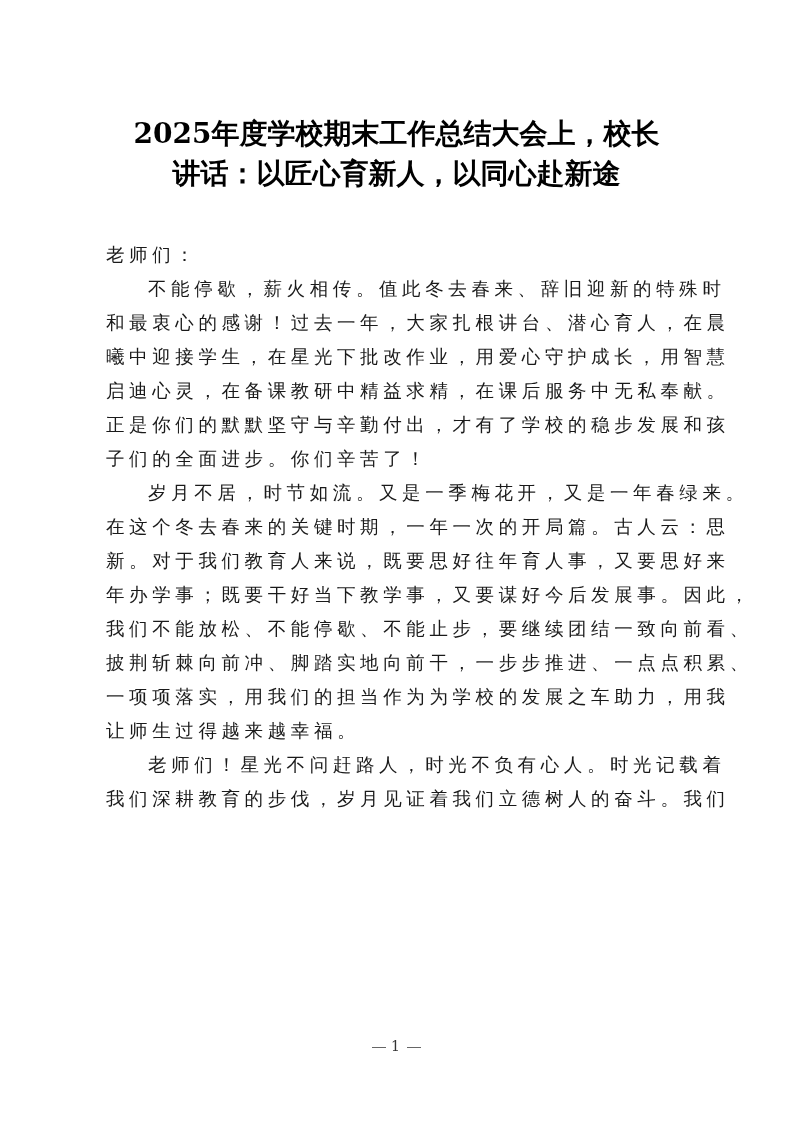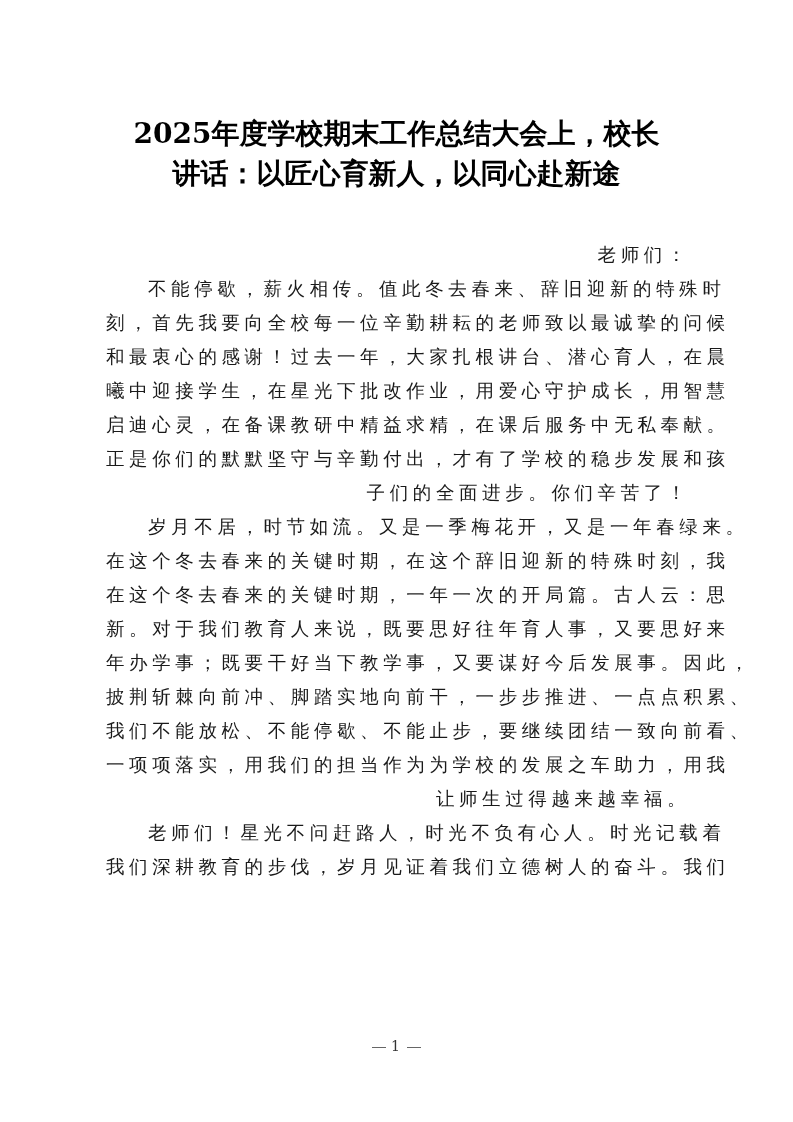--- a/index.html
+++ b/index.html
@@ -48,21 +48,20 @@
       font-size: 18.5px;
       line-height: 34px;
       color: #1a1a1a;
       letter-spacing: 4.6px;
     }
     .body-text .line {
       display: block;
       white-space: nowrap;
       height: 34px;
       overflow: visible;
-      text-align: right;
     }
     .indent {
       padding-left: 42px;
     }
     .page-number {
       position: absolute;
       left: 0;
       top: 1038px;
       width: 793px;
       text-align: center;
@@ -88,36 +87,34 @@
   <h1 class="title">
     <span class="line">2025年度学校期末工作总结大会上，校长</span>
     <span class="line">讲话：以匠心育新人，以同心赴新途</span>
   </h1>
 
   <div class="body-text">
     <span class="line">老师们：</span>
 
     <div>
       <span class="line indent">不能停歇，薪火相传。值此冬去春来、辞旧迎新的特殊时</span>
-      <span class="line">刻，首先我要向全校每一位辛勤耕耘的老师致以最诚挚的问候</span>
       <span class="line">和最衷心的感谢！过去一年，大家扎根讲台、潜心育人，在晨</span>
       <span class="line">曦中迎接学生，在星光下批改作业，用爱心守护成长，用智慧</span>
       <span class="line">启迪心灵，在备课教研中精益求精，在课后服务中无私奉献。</span>
       <span class="line">正是你们的默默坚守与辛勤付出，才有了学校的稳步发展和孩</span>
       <span class="line">子们的全面进步。你们辛苦了！</span>
     </div>
 
     <div>
       <span class="line indent">岁月不居，时节如流。又是一季梅花开，又是一年春绿来。</span>
-      <span class="line">在这个冬去春来的关键时期，在这个辞旧迎新的特殊时刻，我</span>
       <span class="line">在这个冬去春来的关键时期，一年一次的开局篇。古人云：思</span>
       <span class="line">新。对于我们教育人来说，既要思好往年育人事，又要思好来</span>
       <span class="line">年办学事；既要干好当下教学事，又要谋好今后发展事。因此，</span>
+      <span class="line">我们不能放松、不能停歇、不能止步，要继续团结一致向前看、</span>
       <span class="line">披荆斩棘向前冲、脚踏实地向前干，一步步推进、一点点积累、</span>
-      <span class="line">我们不能放松、不能停歇、不能止步，要继续团结一致向前看、</span>
       <span class="line">一项项落实，用我们的担当作为为学校的发展之车助力，用我</span>
       <span class="line">让师生过得越来越幸福。</span>
     </div>
 
     <div>
       <span class="line indent">老师们！星光不问赶路人，时光不负有心人。时光记载着</span>
       <span class="line">我们深耕教育的步伐，岁月见证着我们立德树人的奋斗。我们</span>
     </div>
   </div>
 

